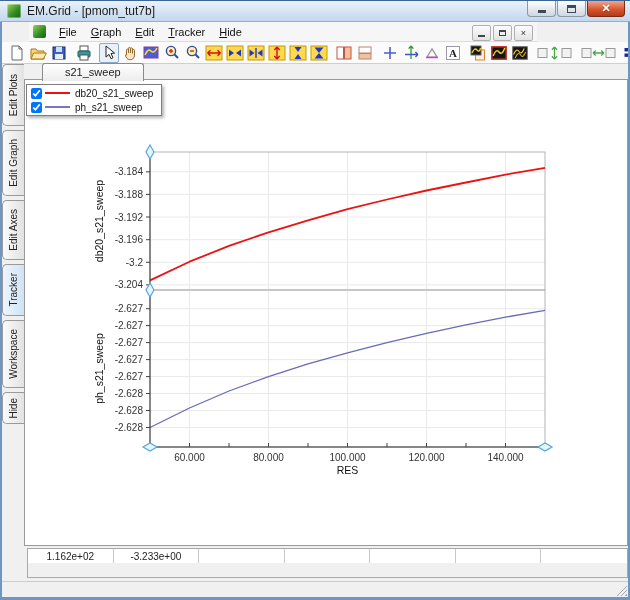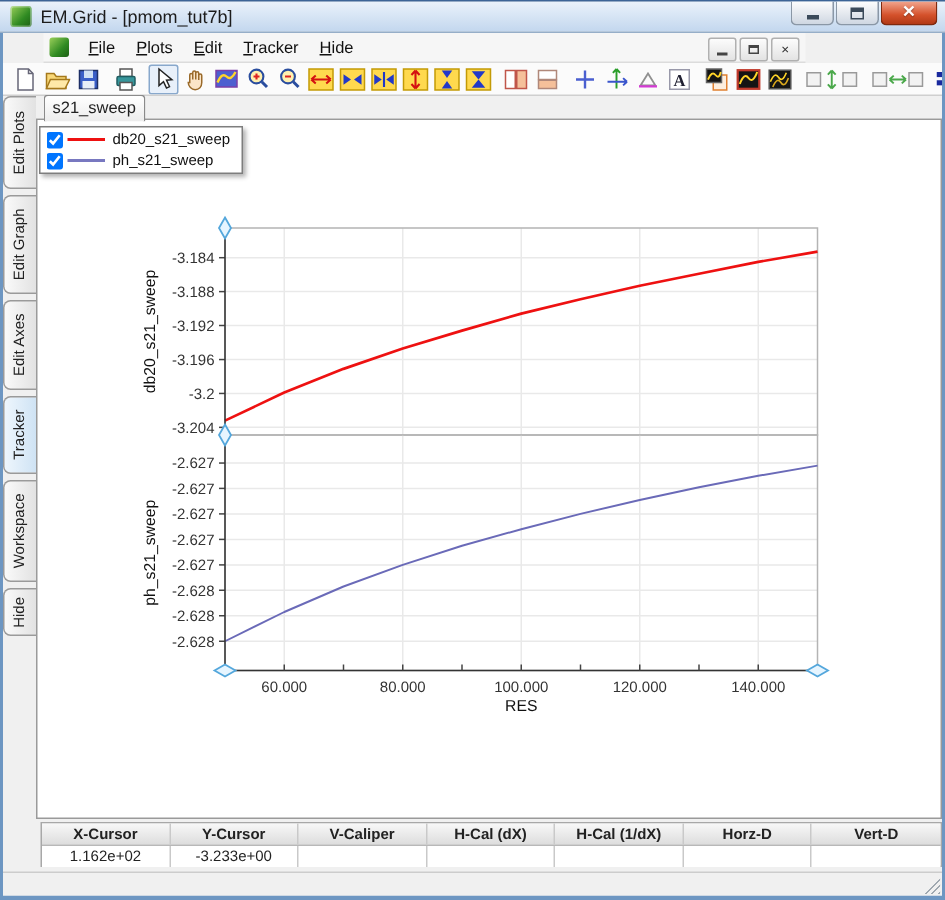--- a/index.html
+++ b/index.html
@@ -31,21 +31,21 @@
   
   .toolbar{position:absolute;left:2px;top:42px;width:626px;height:22px;background:#fbfbfb;border-bottom:1px solid #cfcfcf;box-sizing:border-box;display:flex;align-items:center;padding-left:4px;overflow:hidden;}
   .tool{width:18px;height:18px;margin-left:1px;display:inline-flex;align-items:center;justify-content:center;flex:0 0 auto;border:1px solid transparent;box-sizing:content-box;}
   .tool.gap{margin-left:5px;}
   .tool.selected{background:#e8f0fa;border:1px solid #88a8cc;border-radius:2px;}
   .tool.wide{width:37px;}
   .tool.layout{width:auto;}
   .tool svg{display:block;}
   
   .tabrow{position:absolute;left:2px;top:62px;width:626px;height:18px;}
-  .tab{position:absolute;left:27px;top:1px;height:17px;line-height:16px;padding:0 5px;font-size:11px;color:#222;background:linear-gradient(#ffffff,#ececec);border:1px solid #8a8a8a;border-bottom:none;border-radius:3px 3px 0 0;z-index:3;}
+  .tab{position:absolute;left:40px;top:1px;height:17px;line-height:16px;padding:0 22px;font-size:11px;color:#222;background:linear-gradient(#ffffff,#ececec);border:1px solid #8a8a8a;border-bottom:none;border-radius:3px 3px 0 0;z-index:3;}
   
   .panel{position:absolute;left:24px;top:79px;width:604px;height:467px;background:#fff;border:1px solid #9a9a9a;box-sizing:border-box;}
   
   .side-tab{position:absolute;left:2px;width:22px;background:linear-gradient(90deg,#fafafa,#e2e2e2);border:1px solid #9a9a9a;border-right:none;border-radius:5px 0 0 5px;box-sizing:border-box;display:flex;align-items:center;justify-content:center;z-index:2;}
   .side-tab span{writing-mode:vertical-rl;transform:rotate(180deg);font-size:10px;color:#222;white-space:nowrap;}
   .side-tab.active{background:linear-gradient(90deg,#eef6fd,#cfe3f4);}
   .st0{top:64px;height:62px;} .st1{top:130px;height:66px;} .st2{top:200px;height:60px;}
   .st3{top:264px;height:52px;} .st4{top:320px;height:68px;} .st5{top:392px;height:32px;}
   
   #chart-svg{position:absolute;left:24px;top:80px;pointer-events:none;}
@@ -90,21 +90,21 @@
         </span>
       <span class="wb close">
           <span class="g-x">✕</span>
         </span>
     </div>
   </div>
 
   <div class="menubar">
     <span class="mdi-icon"></span>
     <span class="menu-item">File</span>
-    <span class="menu-item">Plots</span>
+    <span class="menu-item">Graph</span>
     <span class="menu-item">Edit</span>
     <span class="menu-item">Tracker</span>
     <span class="menu-item">Hide</span>
     <div class="mdi-btns">
       <span class="mdi-b">
           <span class="g-mmin"></span>
         </span>
       <span class="mdi-b">
           <span class="g-mrest"></span>
         </span>
@@ -407,29 +407,20 @@
       <span class="legend-label">db20_s21_sweep</span>
     </div>
     <div class="legend-row">
       <input type="checkbox" id="cb1" checked="" style="">
       <span class="swatch" style="background: rgb(120, 120, 192);"></span>
       <span class="legend-label">ph_s21_sweep</span>
     </div>
   </div>
 
   <div class="cursor-table">
-    <div class="ct-row hdr">
-      <span class="ct-cell">X-Cursor</span>
-      <span class="ct-cell">Y-Cursor</span>
-      <span class="ct-cell">V-Caliper</span>
-      <span class="ct-cell">H-Cal (dX)</span>
-      <span class="ct-cell">H-Cal (1/dX)</span>
-      <span class="ct-cell">Horz-D</span>
-      <span class="ct-cell">Vert-D</span>
-    </div>
     <div class="ct-row val">
       <span class="ct-cell">1.162e+02</span>
       <span class="ct-cell">-3.233e+00</span>
       <span class="ct-cell"></span>
       <span class="ct-cell"></span>
       <span class="ct-cell"></span>
       <span class="ct-cell"></span>
       <span class="ct-cell"></span>
     </div>
   </div>

